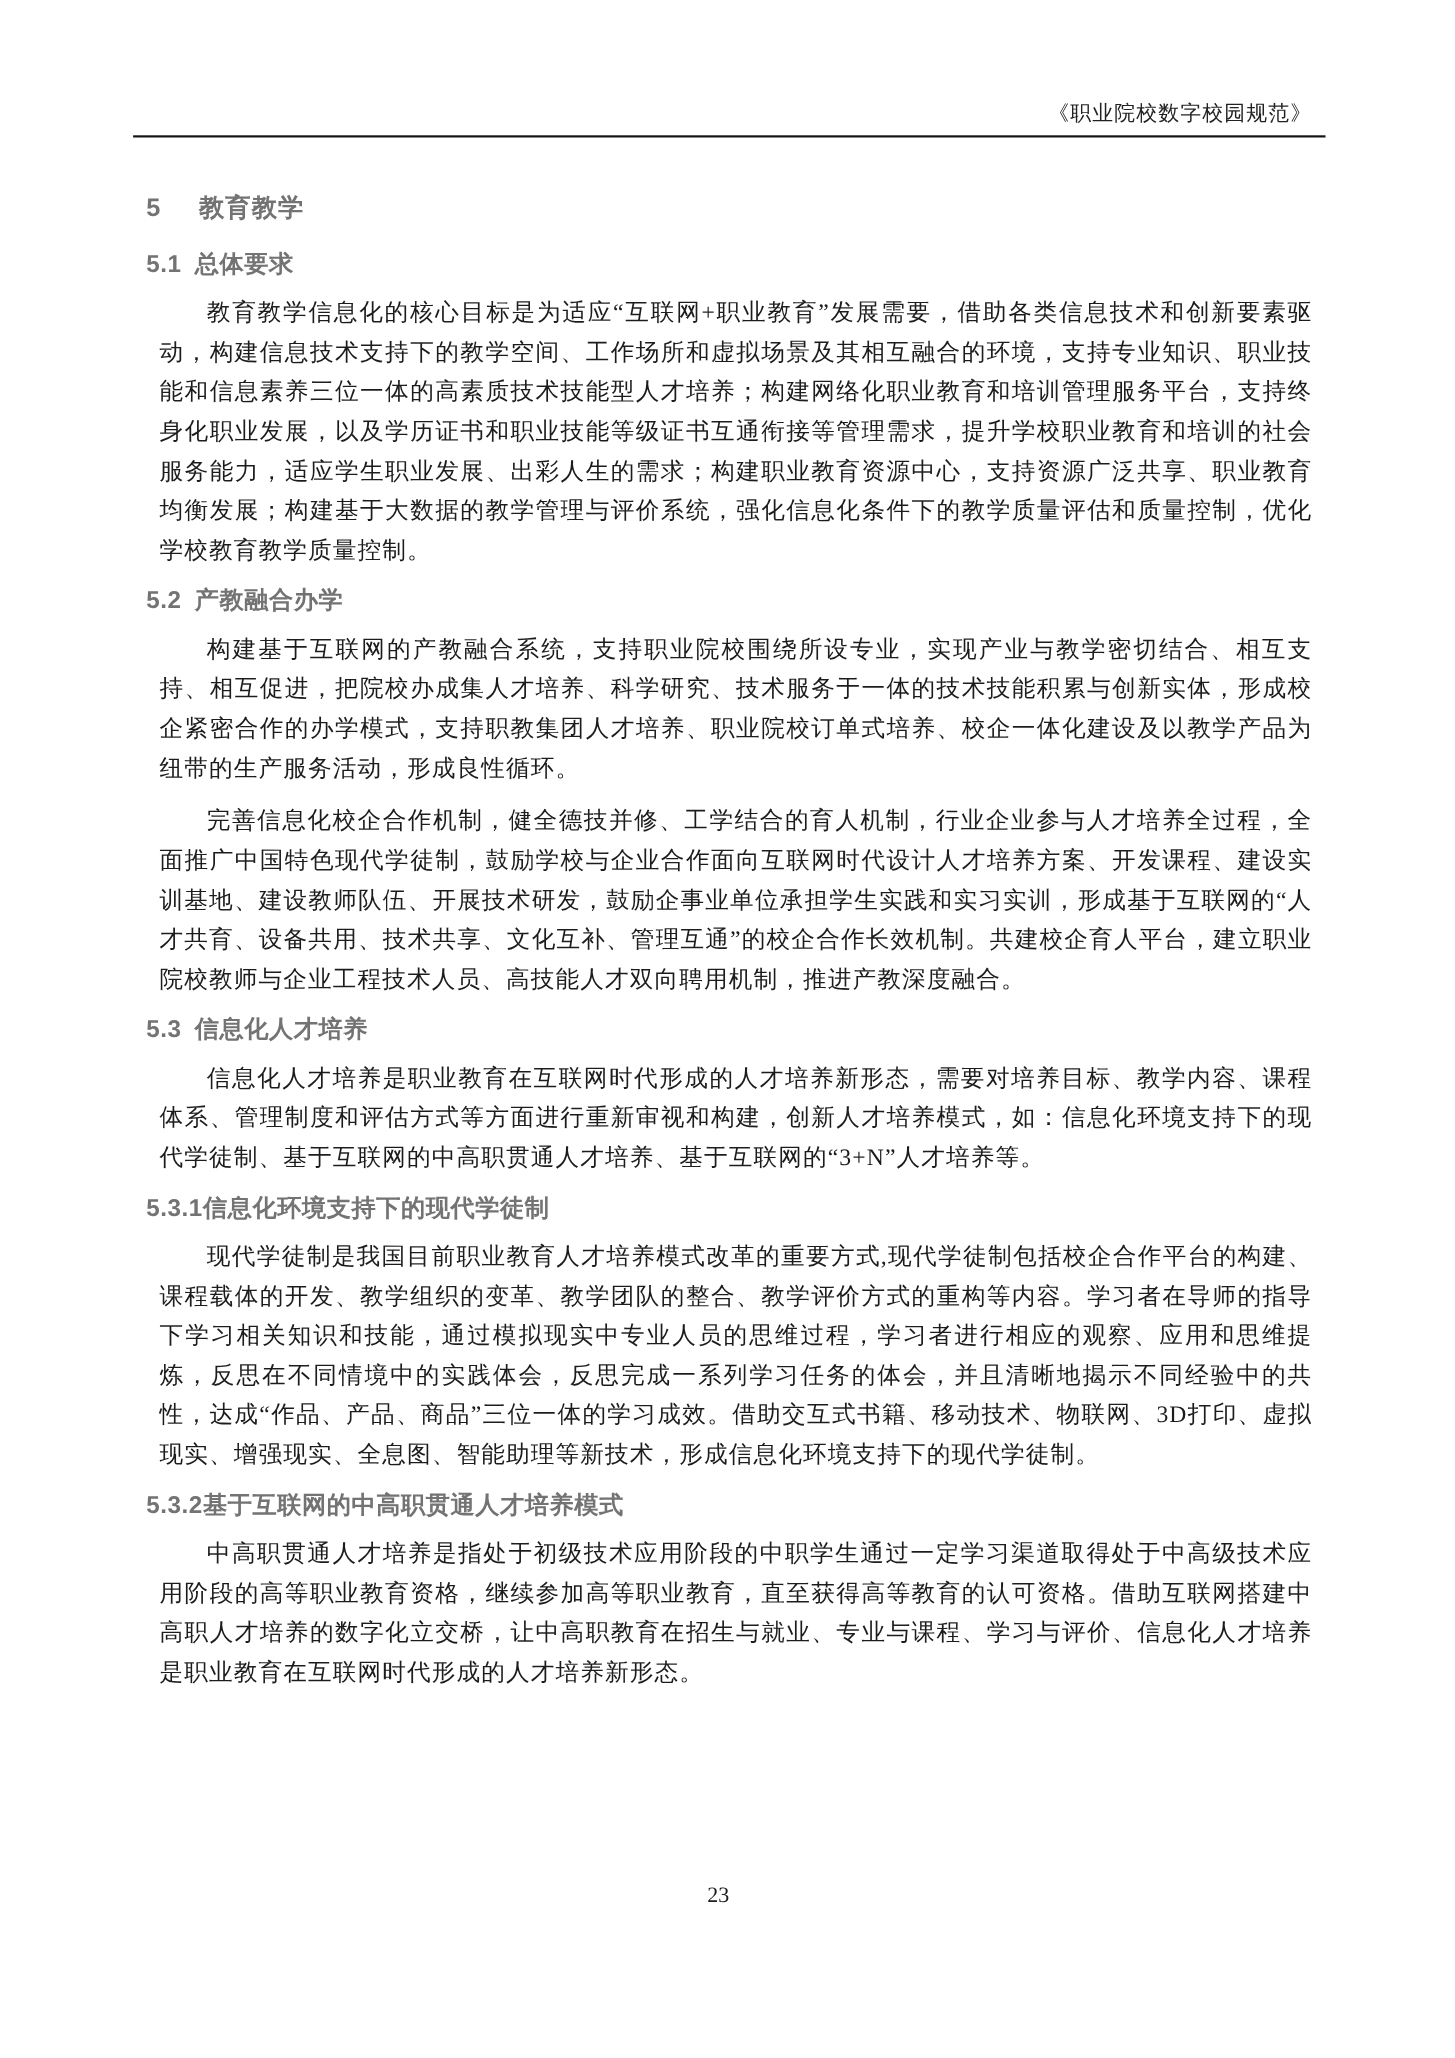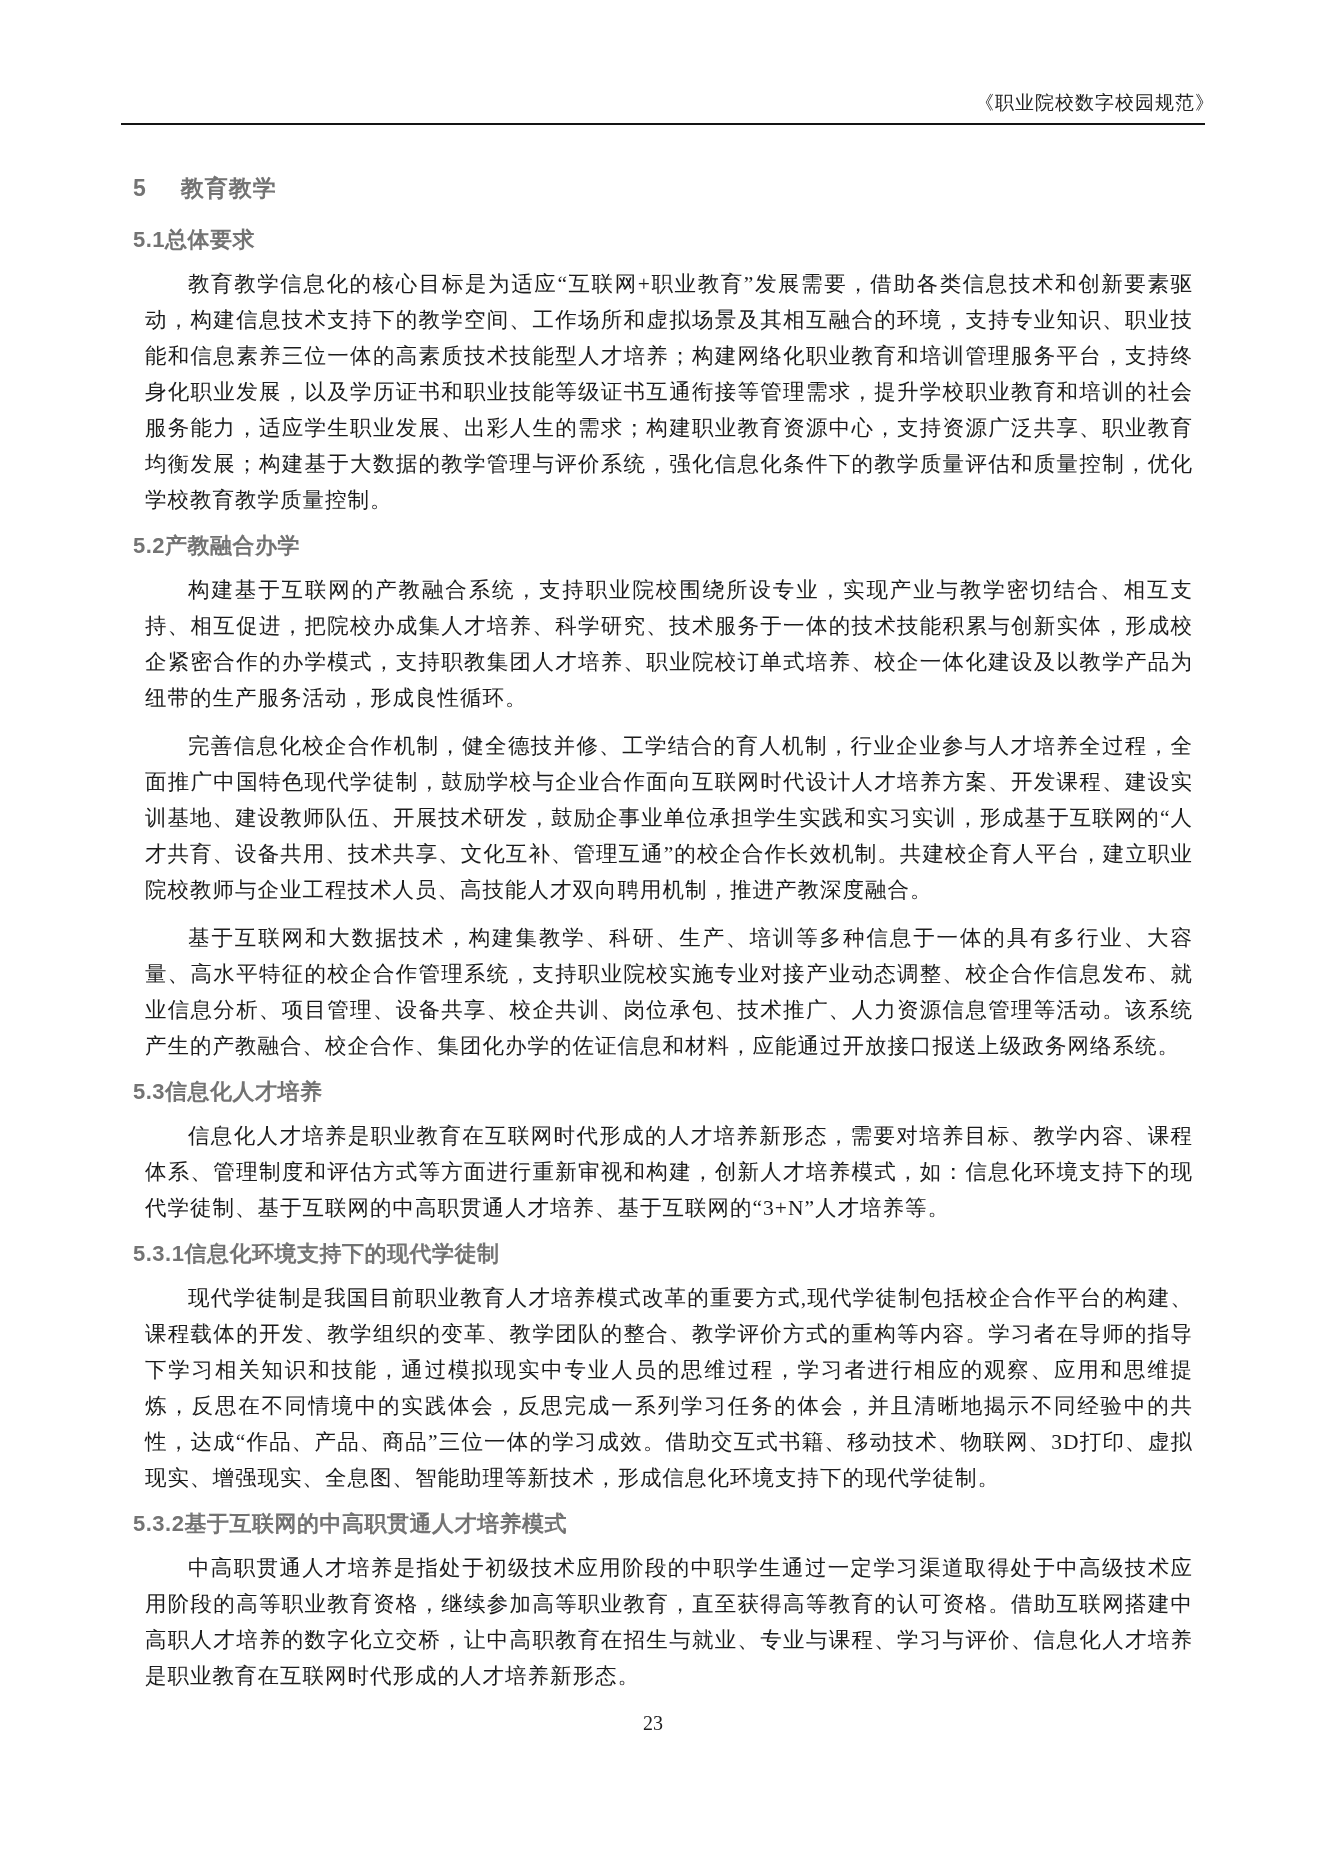--- a/index.html
+++ b/index.html
@@ -9,21 +9,21 @@
     height: 1871px;
     margin: 0 auto;
     background: #ffffff;
     color: #1a1a1a;
     font-family: "Liberation Serif", "DejaVu Serif", serif;
     overflow: hidden;
   }
   .doc-header {
     position: absolute;
     top: 90px;
-    left: 143px;
+    left: 121px;
     width: 1072px;
     text-align: right;
     font-size: 19px;
     letter-spacing: 1px;
     color: #222;
   }
   .header-rule {
     position: absolute;
     top: 123px;
     left: 121px;
@@ -39,21 +39,21 @@
   }
   .content h1, .content h2, .content h3 {
     font-family: "Liberation Sans", "DejaVu Sans", sans-serif;
     font-weight: bold;
     color: #737373;
     line-height: 28px;
   }
   .content h1 { font-size: 23px; margin: 0 0 24px 0; letter-spacing: 1px; }
   .content h2, .content h3 { font-size: 22px; margin: 14px 0 8px 0; letter-spacing: 0.5px; }
   .h1-num { display: inline-block; margin-right: 34px; }
-  .h2-num { display: inline-block; }
+  .h2-num { display: inline-block; margin-right: 12px; }
   .h3-num { display: inline-block; }
   .content p {
     font-size: 21.5px;
     line-height: 36px;
     margin: 12px;
     text-indent: 2em;
     text-align: justify;
     letter-spacing: 1px;
     color: #1c1c1c;
   }
@@ -86,21 +86,20 @@
     </h2>
 
     <p>教育教学信息化的核心目标是为适应“互联网+职业教育”发展需要，借助各类信息技术和创新要素驱动，构建信息技术支持下的教学空间、工作场所和虚拟场景及其相互融合的环境，支持专业知识、职业技能和信息素养三位一体的高素质技术技能型人才培养；构建网络化职业教育和培训管理服务平台，支持终身化职业发展，以及学历证书和职业技能等级证书互通衔接等管理需求，提升学校职业教育和培训的社会服务能力，适应学生职业发展、出彩人生的需求；构建职业教育资源中心，支持资源广泛共享、职业教育均衡发展；构建基于大数据的教学管理与评价系统，强化信息化条件下的教学质量评估和质量控制，优化学校教育教学质量控制。</p>
 
     <h2>
       <span class="h2-num">5.2</span><span>产教融合办学</span>
     </h2>
 
     <p>构建基于互联网的产教融合系统，支持职业院校围绕所设专业，实现产业与教学密切结合、相互支持、相互促进，把院校办成集人才培养、科学研究、技术服务于一体的技术技能积累与创新实体，形成校企紧密合作的办学模式，支持职教集团人才培养、职业院校订单式培养、校企一体化建设及以教学产品为纽带的生产服务活动，形成良性循环。</p>
     <p>完善信息化校企合作机制，健全德技并修、工学结合的育人机制，行业企业参与人才培养全过程，全面推广中国特色现代学徒制，鼓励学校与企业合作面向互联网时代设计人才培养方案、开发课程、建设实训基地、建设教师队伍、开展技术研发，鼓励企事业单位承担学生实践和实习实训，形成基于互联网的“人才共育、设备共用、技术共享、文化互补、管理互通”的校企合作长效机制。共建校企育人平台，建立职业院校教师与企业工程技术人员、高技能人才双向聘用机制，推进产教深度融合。</p>
-    <p>基于互联网和大数据技术，构建集教学、科研、生产、培训等多种信息于一体的具有多行业、大容量、高水平特征的校企合作管理系统，支持职业院校实施专业对接产业动态调整、校企合作信息发布、就业信息分析、项目管理、设备共享、校企共训、岗位承包、技术推广、人力资源信息管理等活动。该系统产生的产教融合、校企合作、集团化办学的佐证信息和材料，应能通过开放接口报送上级政务网络系统。</p>
 
     <h2>
       <span class="h2-num">5.3</span><span>信息化人才培养</span>
     </h2>
 
     <p>信息化人才培养是职业教育在互联网时代形成的人才培养新形态，需要对培养目标、教学内容、课程体系、管理制度和评估方式等方面进行重新审视和构建，创新人才培养模式，如：信息化环境支持下的现代学徒制、基于互联网的中高职贯通人才培养、基于互联网的“3+N”人才培养等。</p>
 
     <h3>
       <span class="h3-num">5.3.1</span><span>信息化环境支持下的现代学徒制</span>
     </h3>

